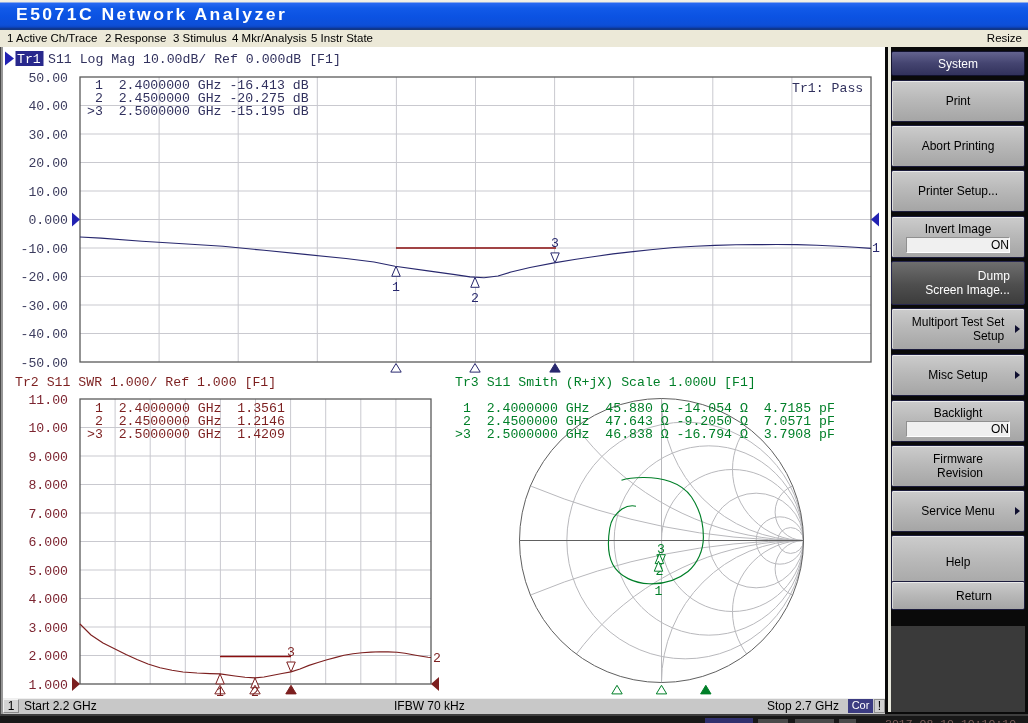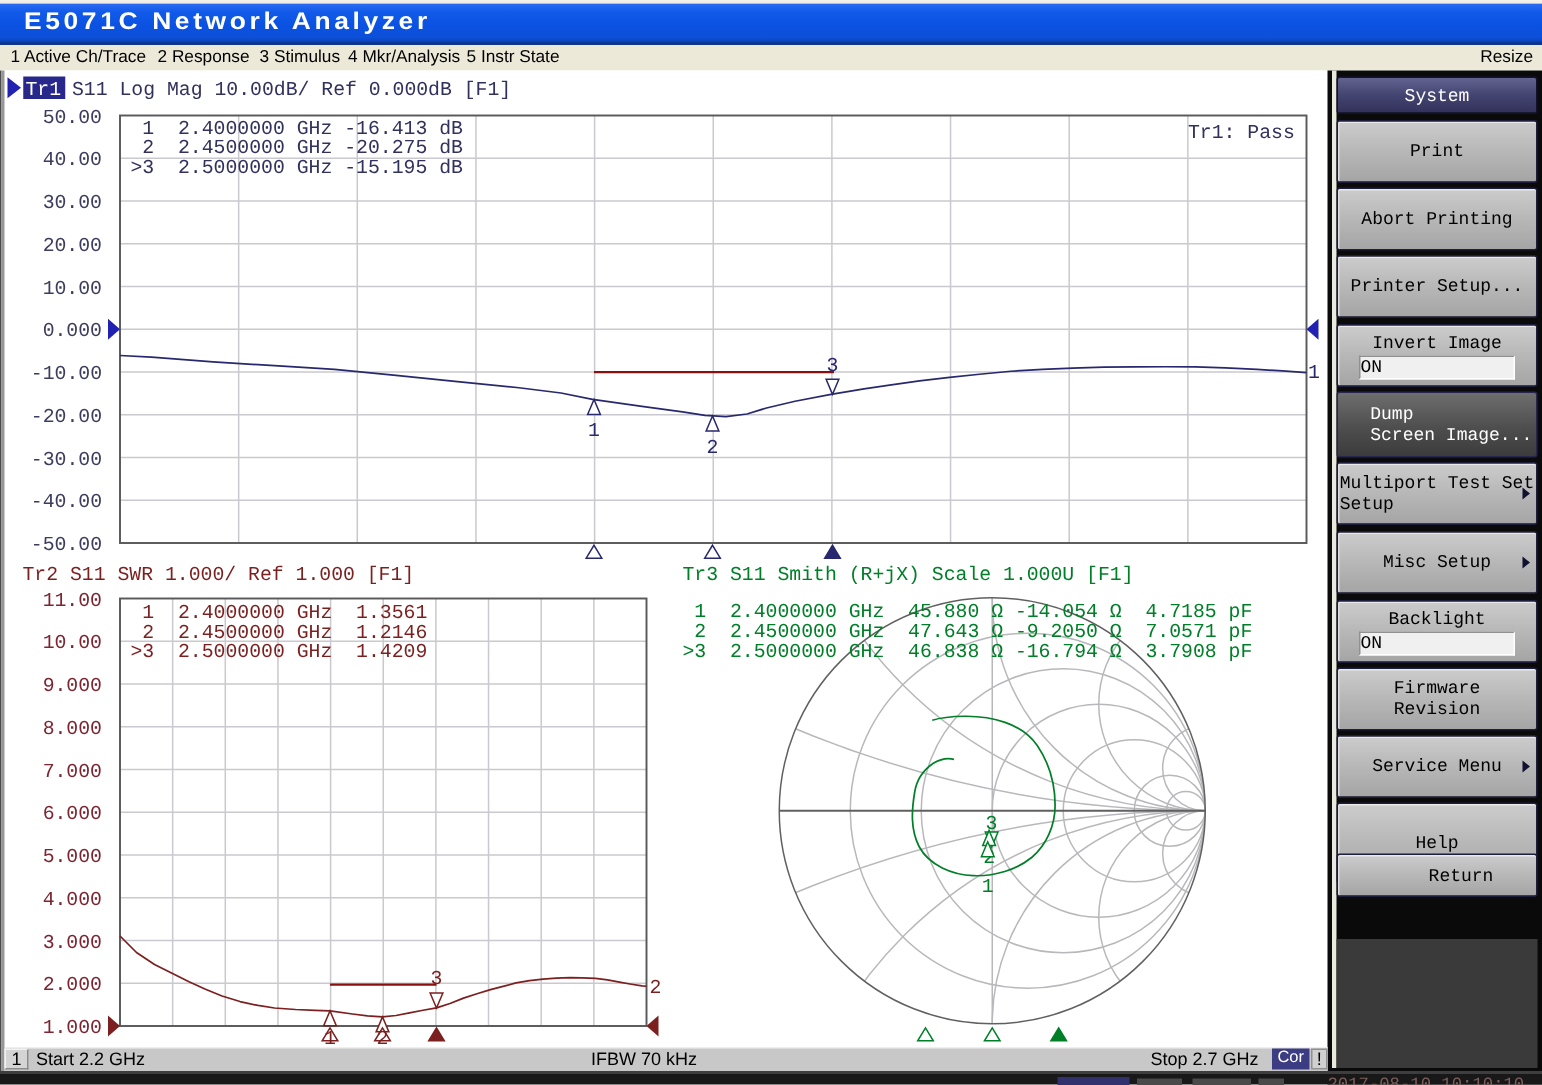--- a/index.html
+++ b/index.html
@@ -10,21 +10,21 @@
   #titlebar .t{position:absolute;left:16px;top:6px;color:#fff;font-family:"Liberation Sans",sans-serif;font-weight:bold;font-size:16px;letter-spacing:2.2px;transform:scaleX(1.1);transform-origin:0 0;}
   #menubar{position:absolute;left:0;top:30px;width:1028px;height:17px;background:#ece9d8;}
   .mi{position:absolute;top:2px;font-family:"Liberation Sans",sans-serif;font-size:11.5px;color:#000;}
   #client{position:absolute;left:0;top:47px;width:883px;height:667px;background:#fff;}
   #lborder{position:absolute;left:0;top:47px;width:1px;height:667px;background:#4a4a4a;}
   #lborder2{position:absolute;left:1px;top:47px;width:2px;height:667px;background:#979797;}
   #sidebar{position:absolute;left:885px;top:47px;width:143px;height:676px;background:#0a0a0a;}
   #skstrip{position:absolute;left:3px;top:0;width:3px;height:665px;background:#e9e9dd;}
   .btn{position:absolute;left:6px;width:134px;background:linear-gradient(180deg,#cccccc 0%,#b9b9b9 45%,#a5a5a5 100%);
     border:1px solid #1c1c3c;border-radius:2px;box-shadow:inset 0 1px 0 #e9e9e9, inset 1px 0 0 #dcdcdc;
-    font-family:Liberation Mono, monospace;font-size:12px;color:#000;text-align:left;display:flex;align-items:center;justify-content:center;flex-direction:column;line-height:14px;}
+    font-family:Liberation Sans, sans-serif;font-size:12px;color:#000;text-align:right;display:flex;align-items:center;justify-content:center;flex-direction:column;line-height:14px;}
   .btn.navy{background:linear-gradient(180deg,#63638f 0%,#444470 50%,#32325c 100%);color:#fff;box-shadow:none;border:1px solid #12122e;}
   .btn.dark{background:linear-gradient(180deg,#6e6e6e 0%,#4e4e4e 55%,#3c3c3c 100%);color:#fff;box-shadow:none;border:1px solid #26264e;}
   .onbox{display:block;margin:1px auto 0;width:104px;height:16px;background:#f0f0f0;border:1px solid #909090;border-bottom-color:#fff;border-right-color:#fff;line-height:14px;}
   .arr{position:absolute;right:4px;top:50%;margin-top:-4px;width:0;height:0;border-left:5px solid #101030;border-top:4px solid transparent;border-bottom:4px solid transparent;}
   #statusbar{position:absolute;left:3px;top:698px;width:882px;height:16px;background:#c8c8c8;box-shadow:inset 0 1px 0 #efefef;font-family:"Liberation Sans",sans-serif;font-size:12px;color:#000;}
   #bottomstrip{position:absolute;left:0;top:714px;width:1028px;height:9px;background:#181818;border-top:2px solid #3e3e3e;}
 </style>
 </head>
 <body>
 <div id="titlebar">
@@ -160,21 +160,21 @@
   <div class="btn dark" style="top:214px;height:44px;padding-left:19px;">Dump<br>Screen Image...</div>
   <div class="btn" style="top:261px;height:42px;">Multiport Test Set<br>Setup<span class="arr"></span></div>
   <div class="btn" style="top:307px;height:42px;">Misc Setup<span class="arr"></span></div>
   <div class="btn" style="top:353px;height:42px;">
       <span>Backlight</span>
       <span class="onbox">ON</span>
     </div>
   <div class="btn" style="top:443px;height:42px;">Service Menu<span class="arr"></span></div>
   <div class="btn" style="top:398px;height:42px;">Firmware<br>Revision</div>
   <div class="btn" style="top:488px;height:54px;">Help</div>
-  <div class="btn" style="top:522px;height:29px;padding-left:32px;">Return</div>
+  <div class="btn" style="top:534px;height:29px;padding-left:32px;">Return</div>
   <div style="position:absolute;left:6px;top:579px;width:134px;height:86px;background:#3a3a3a;"></div>
 </div>
 <div id="statusbar">
   <div style="position:absolute;left:0px;top:1px;width:16px;height:14px;background:#d4d4d4;border:1px solid #8a8a8a;border-top-color:#f2f2f2;border-left-color:#f2f2f2;text-align:center;line-height:13px;">1</div>
   <div style="position:absolute;left:21px;top:1px;">Start 2.2 GHz</div>
   <div style="position:absolute;left:391px;top:1px;">IFBW 70 kHz</div>
   <div style="position:absolute;left:764px;top:1px;">Stop 2.7 GHz</div>
   <div style="position:absolute;left:845px;top:1px;width:25px;height:14px;background:#3c3c82;color:#fff;text-align:center;line-height:13px;font-size:11px;">Cor</div>
   <div style="position:absolute;left:871px;top:1px;width:11px;height:14px;background:#d0d0d0;border:1px solid #909090;text-align:center;line-height:12px;">!</div>
 </div>

